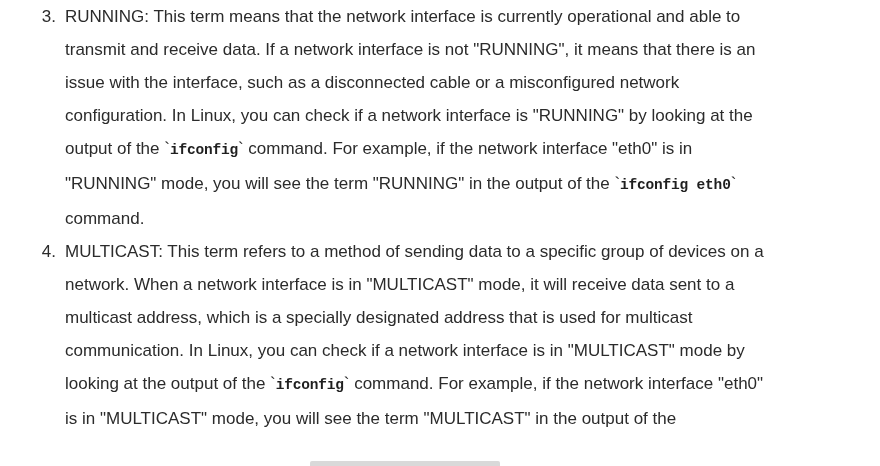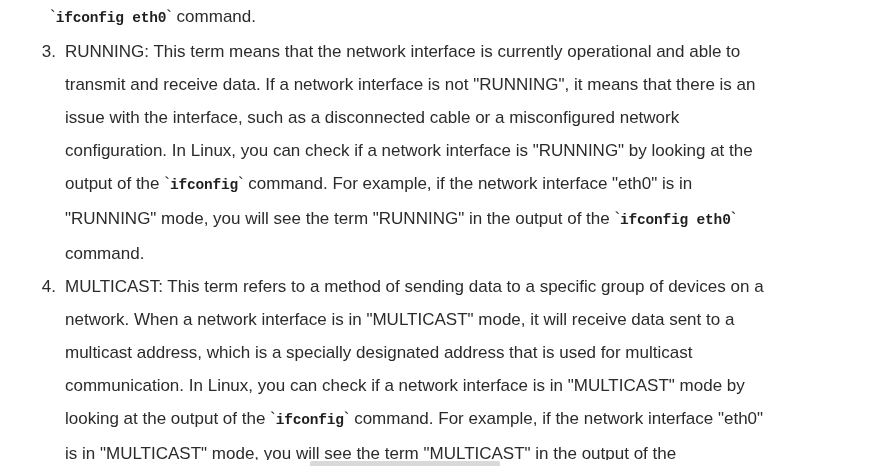--- a/index.html
+++ b/index.html
@@ -82,24 +82,20 @@
     background: #d9d9d9;
     border-radius: 2px 2px 0 0;
   }
 </style>
 </head>
 <body>
 
 <div class="page">
   <div class="content">
 
-    <p class="cont-line">
-      <span>`<code class="mono">ifconfig eth0</code>`</span>
-      <span>command.</span>
-    </p>
 
     <ol class="list">
       <li>
         <span class="marker">3.</span>
         <span class="para-text"><span>RUNNING: This term means that the network interface is currently operational and able to transmit and receive data. If a network interface is not "RUNNING", it means that there is an issue with the interface, such as a disconnected cable or a misconfigured network configuration. In Linux, you can check if a network interface is "RUNNING" by looking at the output of the `</span><code class="mono">ifconfig</code><span>` command. For example, if the network interface "eth0" is in "RUNNING" mode, you will see the term "RUNNING" in the output of the `</span><code class="mono">ifconfig eth0</code><span>` command.</span></span>
       </li>
       <li>
         <span class="marker">4.</span>
         <span class="para-text"><span>MULTICAST: This term refers to a method of sending data to a specific group of devices on a network. When a network interface is in "MULTICAST" mode, it will receive data sent to a multicast address, which is a specially designated address that is used for multicast communication. In Linux, you can check if a network interface is in "MULTICAST" mode by looking at the output of the `</span><code class="mono">ifconfig</code><span>` command. For example, if the network interface "eth0" is in "MULTICAST" mode, you will see the term "MULTICAST" in the output of the</span></span>
       </li>

